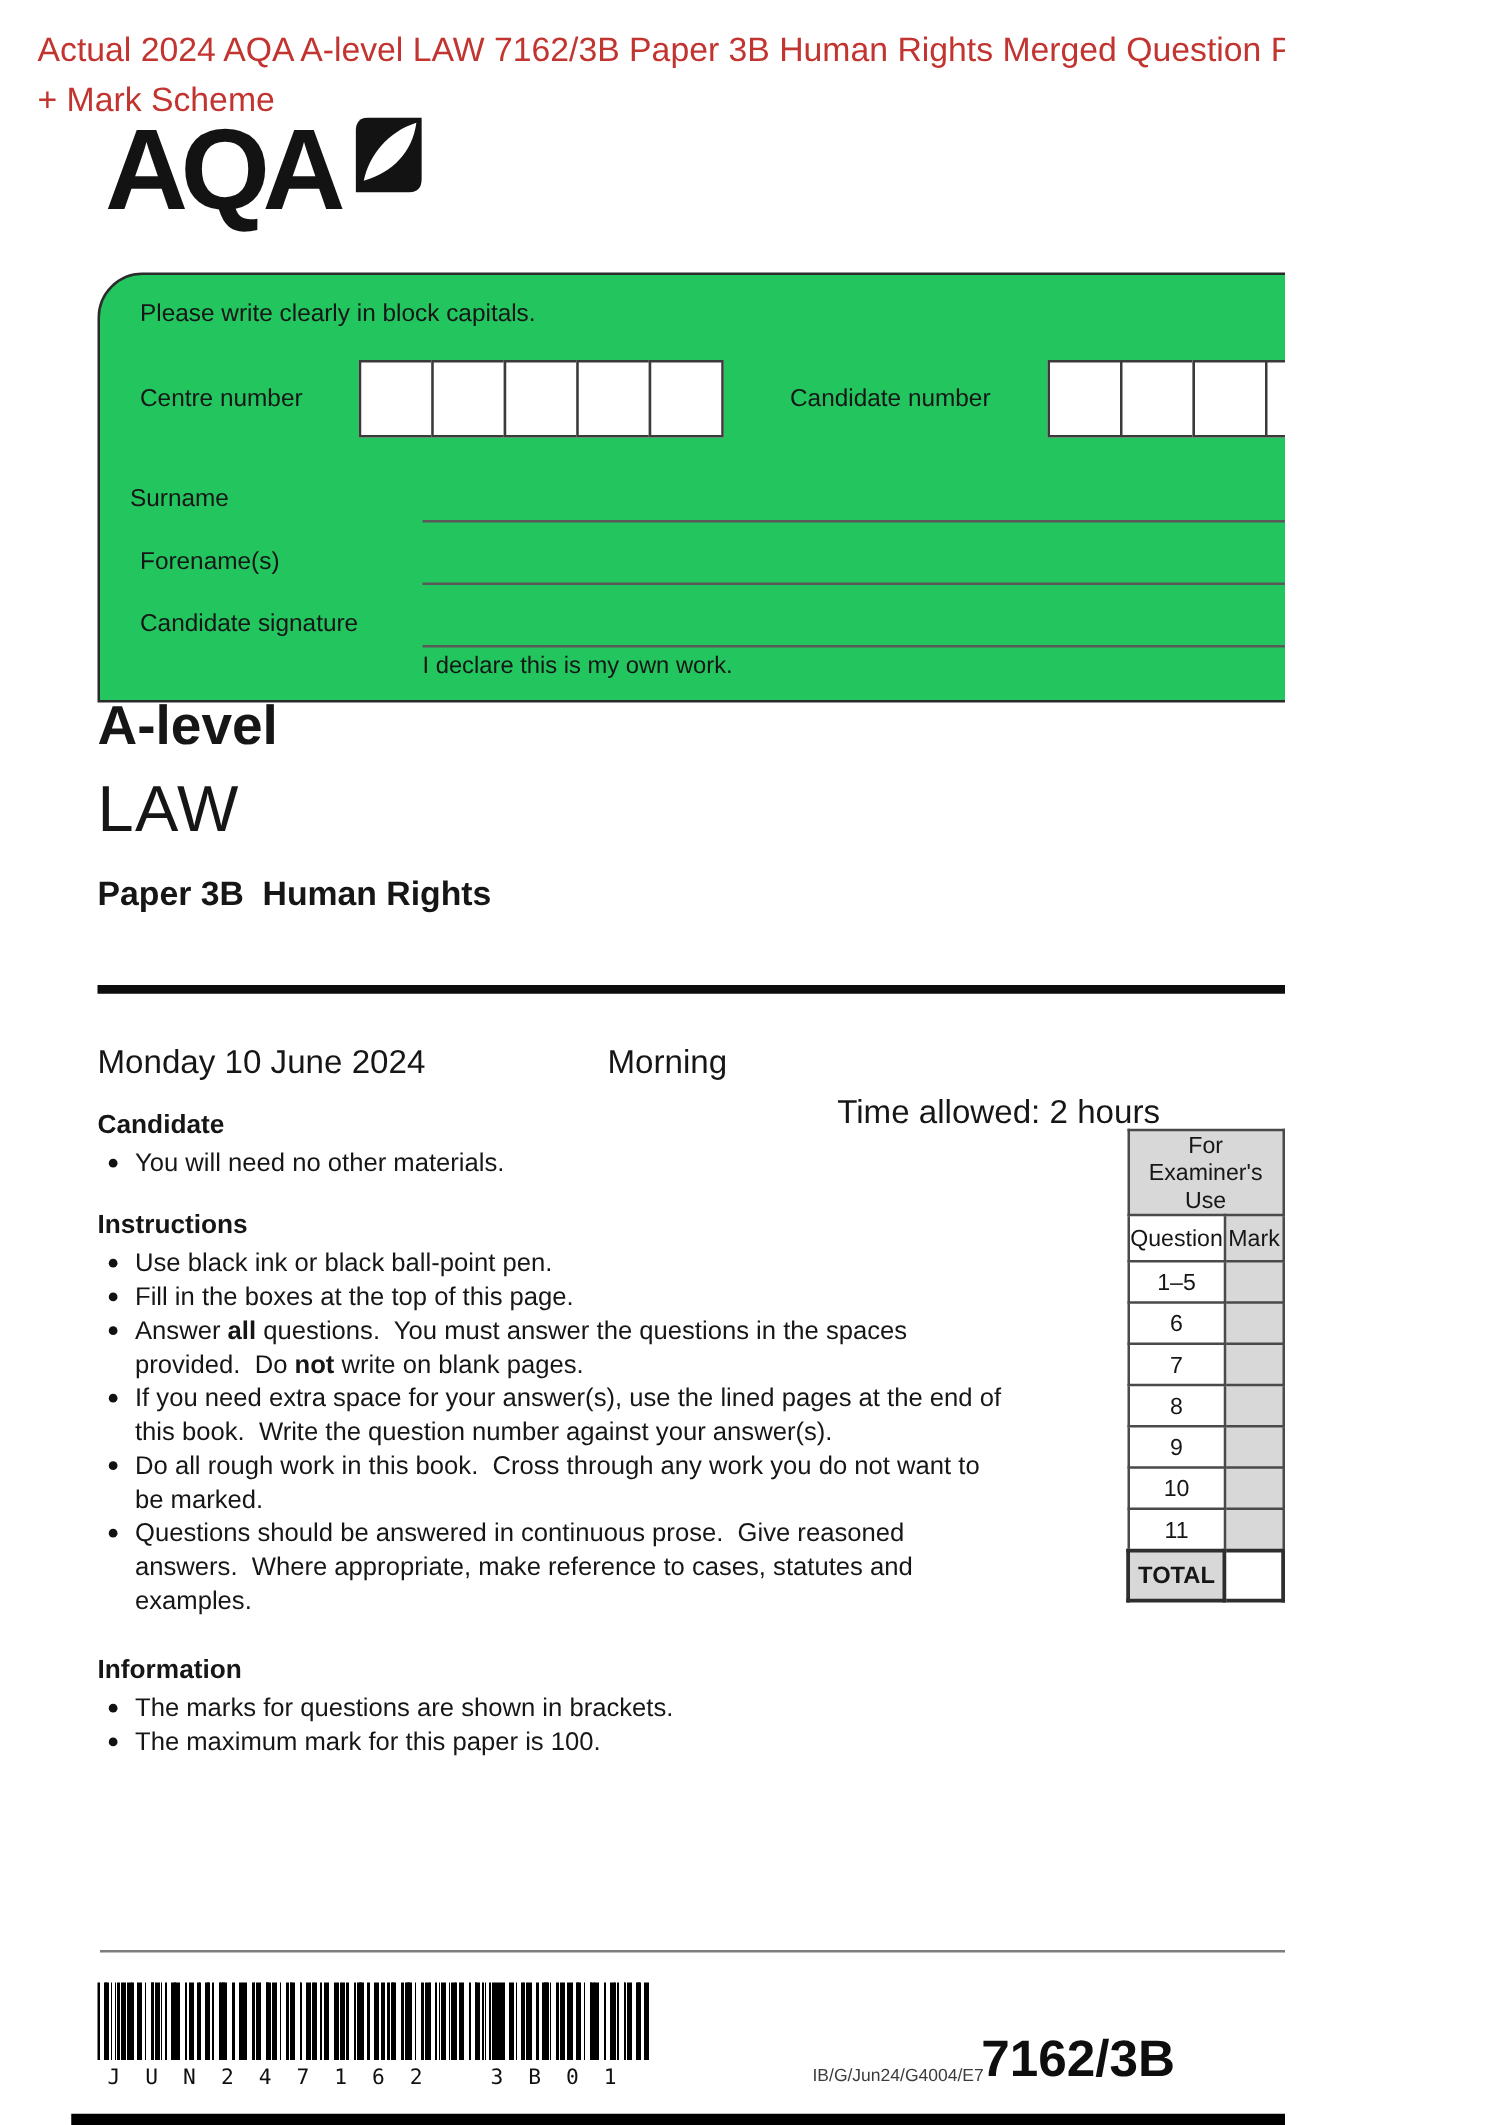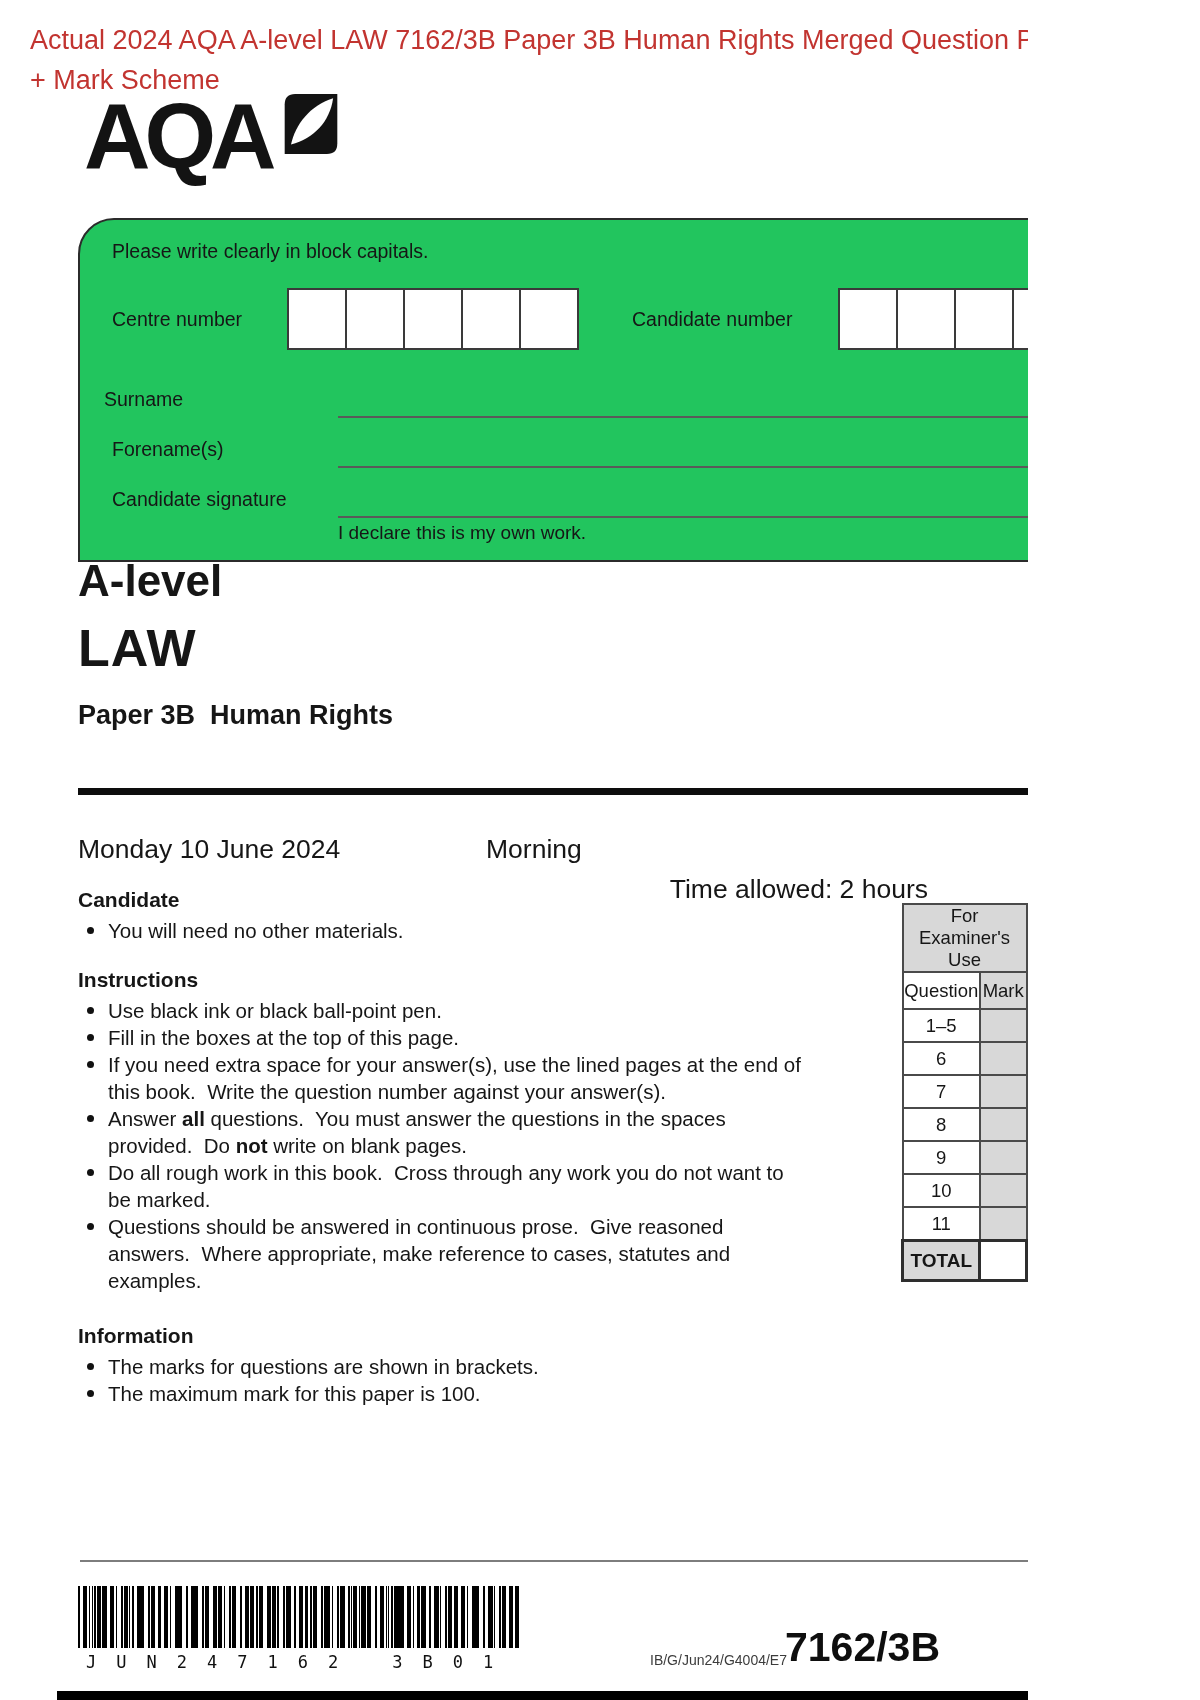--- a/index.html
+++ b/index.html
@@ -22,21 +22,21 @@
   .cand-box .note{position:absolute;left:32px;top:20px;font-size:19.5px;}
   .cand-label{position:absolute;font-size:19.5px;}
   .cells{position:absolute;display:flex;}
   .cell{width:56px;height:58px;border:2px solid #3a3a3a;margin-left:-2px;background:#fff;}
   .cell:first-child{margin-left:0;}
   .write-line{position:absolute;border-bottom:2px solid #5a5a5a;height:0;}
   .declaration{position:absolute;left:258px;top:302px;font-size:19px;}
 
   
   .qual{position:absolute;left:78px;top:556px;font-size:44px;font-weight:600;letter-spacing:0;}
-  .subject{position:absolute;left:78px;top:618px;font-size:52px;font-weight:bold;letter-spacing:1px;}
+  .subject{position:absolute;left:78px;top:618px;font-size:52px;font-weight:normal;letter-spacing:1px;}
   .paper{position:absolute;left:78px;top:700px;font-size:27px;font-weight:700;white-space:pre;}
   .thick-rule{position:absolute;left:78px;top:788px;width:1034px;height:7px;background:#0d0d0d;}
 
   
   .session{position:absolute;top:834px;font-size:26.5px;font-weight:500;}
   .s-date{left:78px;}
   .s-morning{left:486px;}
   .s-time{right:100px;left:auto;position:absolute;top:834px;font-size:26.5px;font-weight:500;margin-top:40px;}
 
   
@@ -140,24 +140,24 @@
   <div class="leftcol">
     <h3>Candidate</h3>
     <ul>
         <li>You will need no other materials.</li>
       </ul>
 
     <h3>Instructions</h3>
     <ul class="gap-lg">
         <li>Use black ink or black ball-point pen.</li>
         <li>Fill in the boxes at the top of this page.</li>
+        <li>Answer <b>all</b> questions.  You must answer the questions in the spaces
+provided.  Do <b>not</b> write on blank pages.</li>
         <li>If you need extra space for your answer(s), use the lined pages at the end of
 this book.  Write the question number against your answer(s).</li>
-        <li>Answer <b>all</b> questions.  You must answer the questions in the spaces
-provided.  Do <b>not</b> write on blank pages.</li>
         <li>Do all rough work in this book.  Cross through any work you do not want to
 be marked.</li>
         <li>Questions should be answered in continuous prose.  Give reasoned
 answers.  Where appropriate, make reference to cases, statutes and
 examples.</li>
       </ul>
 
     <h3>Information</h3>
     <ul>
         <li>The marks for questions are shown in brackets.</li>

